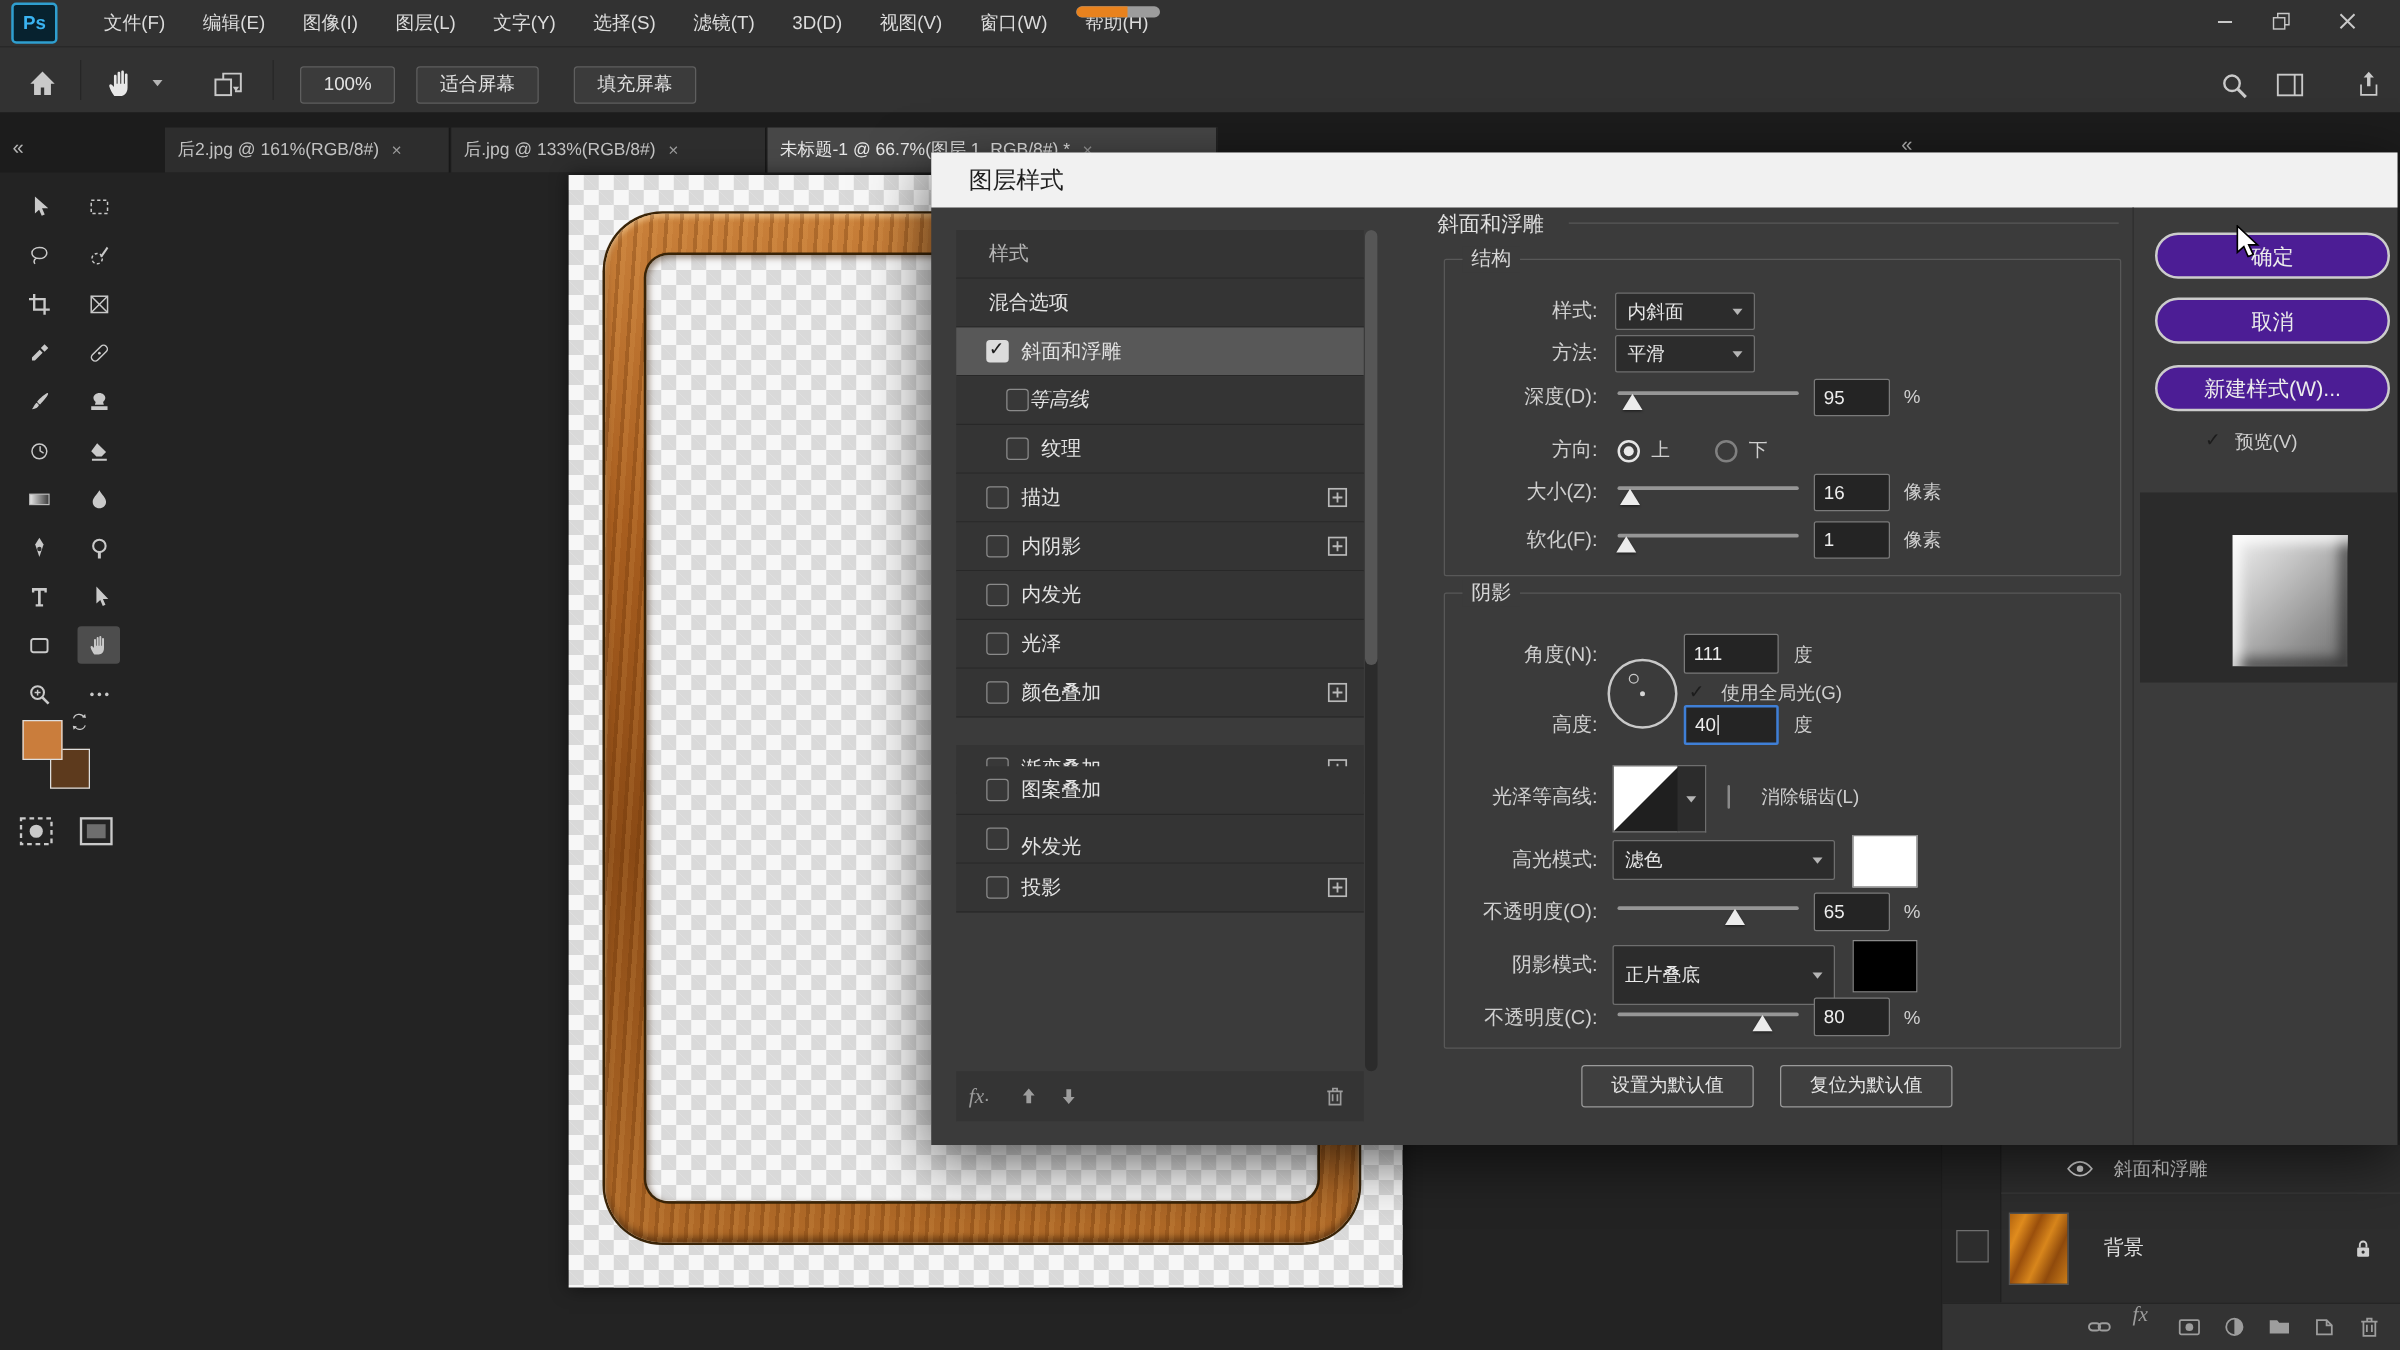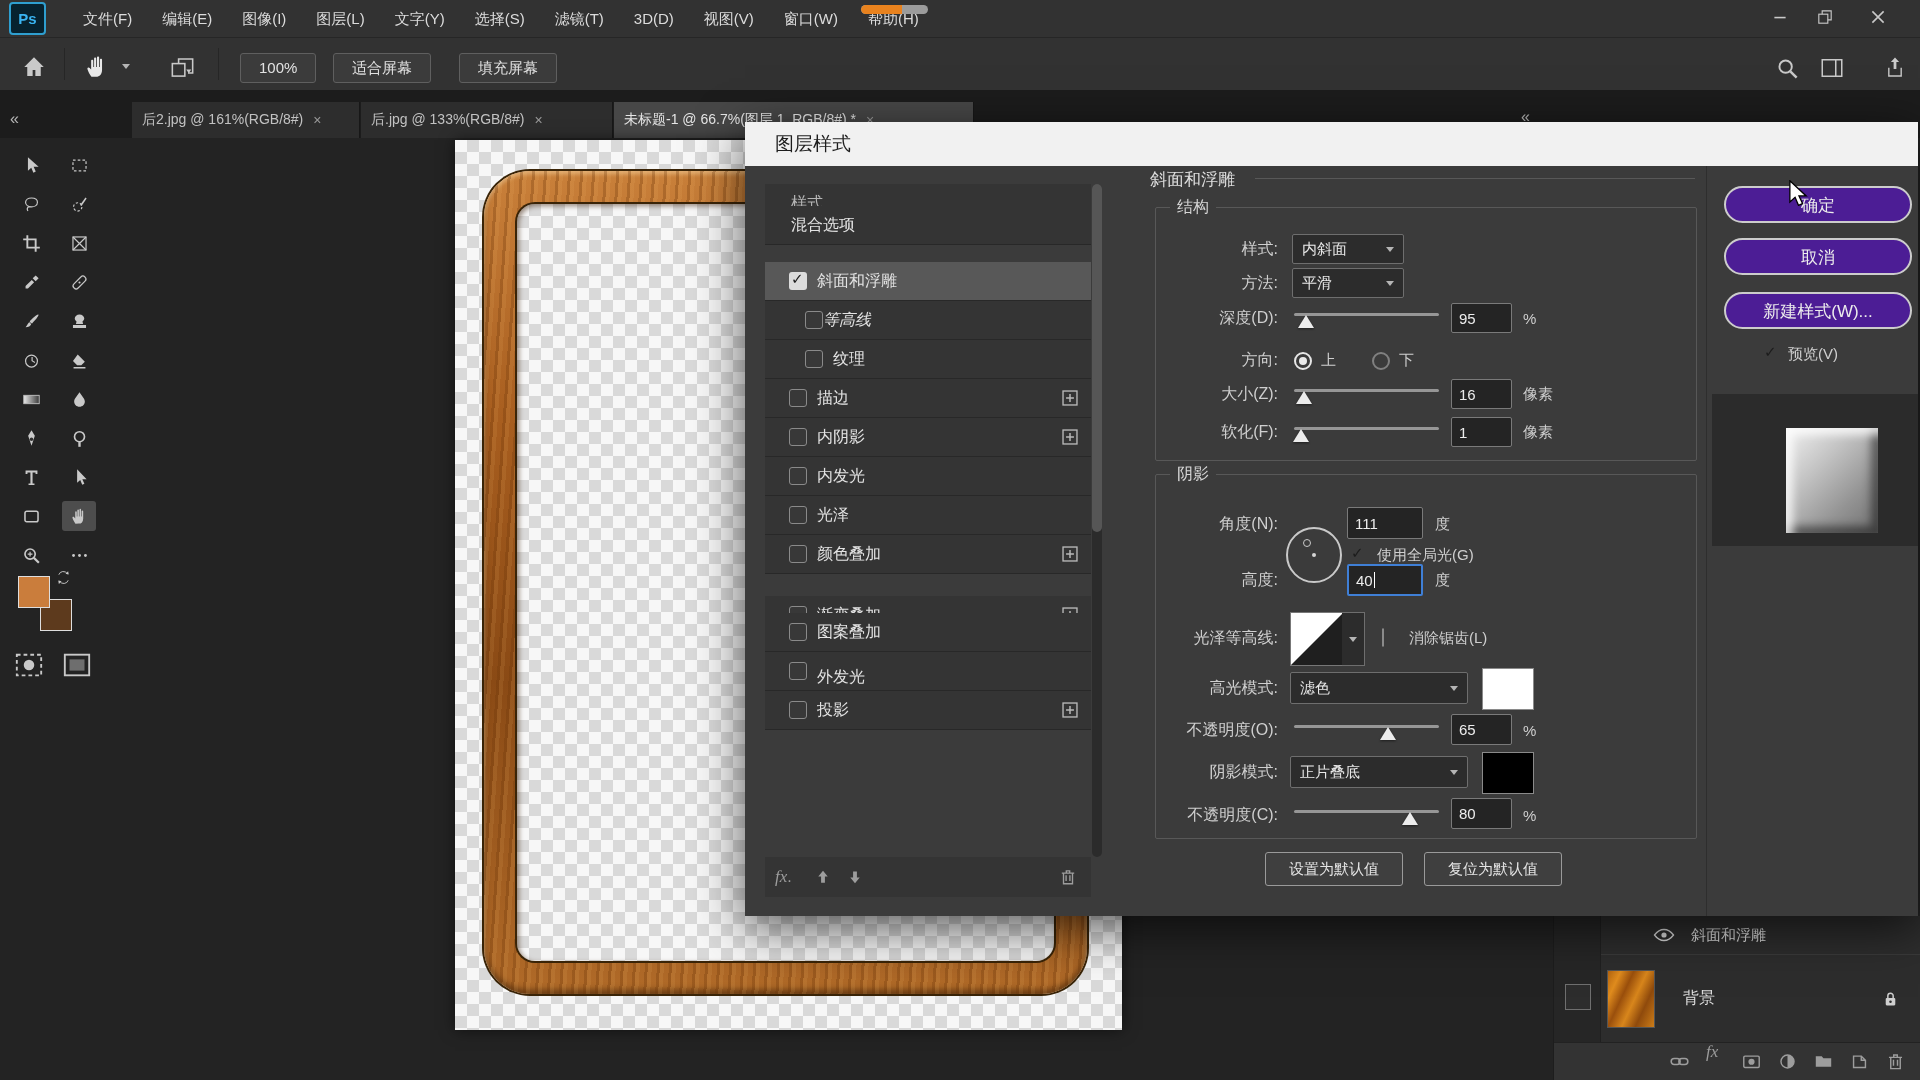--- a/index.html
+++ b/index.html
@@ -514,21 +514,21 @@
     <div id="dlg-titlebar" class="abs">
       <span id="dlg-title">图层样式</span>
       <span id="dlg-close" class="icon"></span>
     </div>
 
     
     <div id="styles-list" class="abs">
         <div class="sl-row header" style="top: 0px;">
           <span class="sl-label" style="margin-left: 26px;">样式</span>
         </div>
-        <div class="sl-row" style="top: 22px;">
+        <div class="sl-row" style="top: 39px;">
           <span class="sl-label" style="margin-left: 26px;">混合选项</span>
         </div>
         <div class="sl-row selected" style="top: 78px;">
           <span class="cb checked" style="margin-left: 24px;"></span>
           <span class="sl-label" style="margin-left: 10px;">斜面和浮雕</span>
         </div>
         <div class="sl-row" style="top: 117px;">
           <span class="cb un" style="margin-left: 40px;"></span>
           <span class="sl-label" style=" font-style: italic;">等高线</span>
         </div>
@@ -709,21 +709,21 @@
     <div class="swatchbox" style="left:737px;top:546px;width:50px;height:40px;background:#ffffff;"></div>
     <span class="lbl" style="left:363px;top:608px;">不透明度(O):</span>
     <div class="sl-track" style="left:549px;top:603px;width:145px;">
       <div class="sl-thumb" style="left: 65%;"></div>
     </div>
     <div class="numbox" style="left:706px;top:592px;width:61px;height:31px;">
         <span>65</span>
       </div>
     <span class="unit" style="left:778px;top:608px;">%</span>
     <span class="lbl" style="left:363px;top:650px;">阴影模式:</span>
-    <div class="dd" style="left:545px;top:634px;width:178px;height:32px;">
+    <div class="dd" style="left:545px;top:634px;width:178px;height:48px;">
       <span>正片叠底</span>
         <span class="caret"></span>
     </div>
     <div class="swatchbox" style="left:737px;top:630px;width:50px;height:40px;background:#000000;"></div>
     <span class="lbl" style="left:363px;top:693px;">不透明度(C):</span>
     <div class="sl-track" style="left:549px;top:688px;width:145px;">
       <div class="sl-thumb" style="left: 80%;"></div>
     </div>
     <div class="numbox" style="left:706px;top:676px;width:61px;height:31px;">
         <span>80</span>

